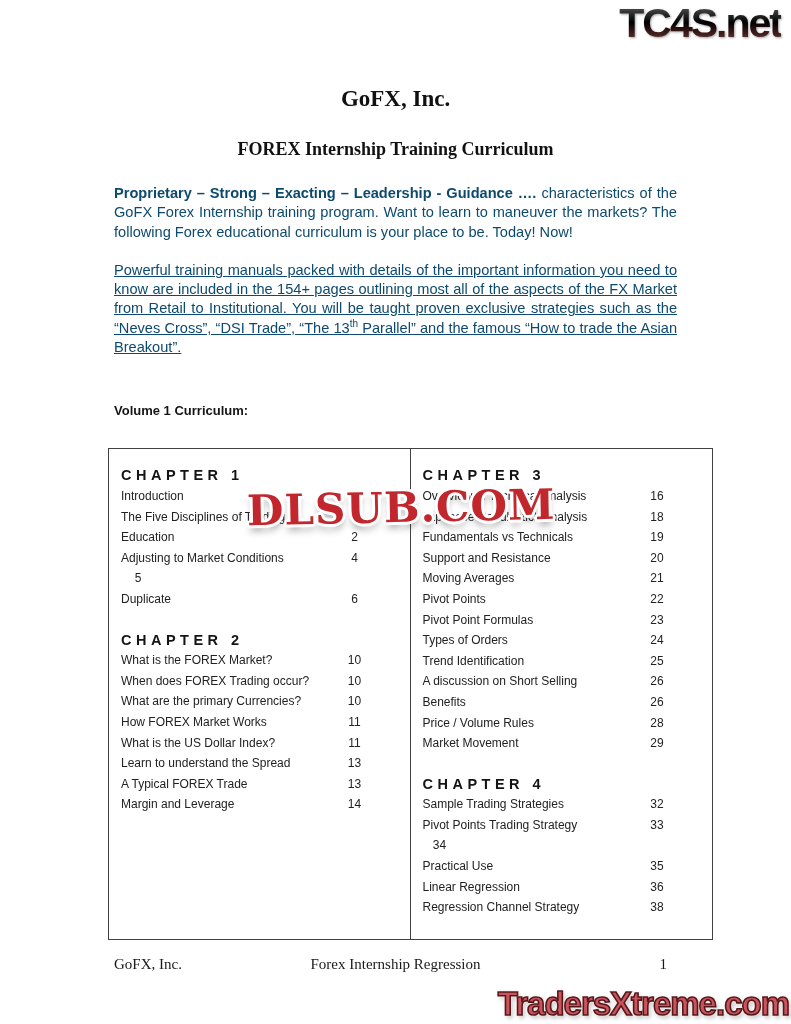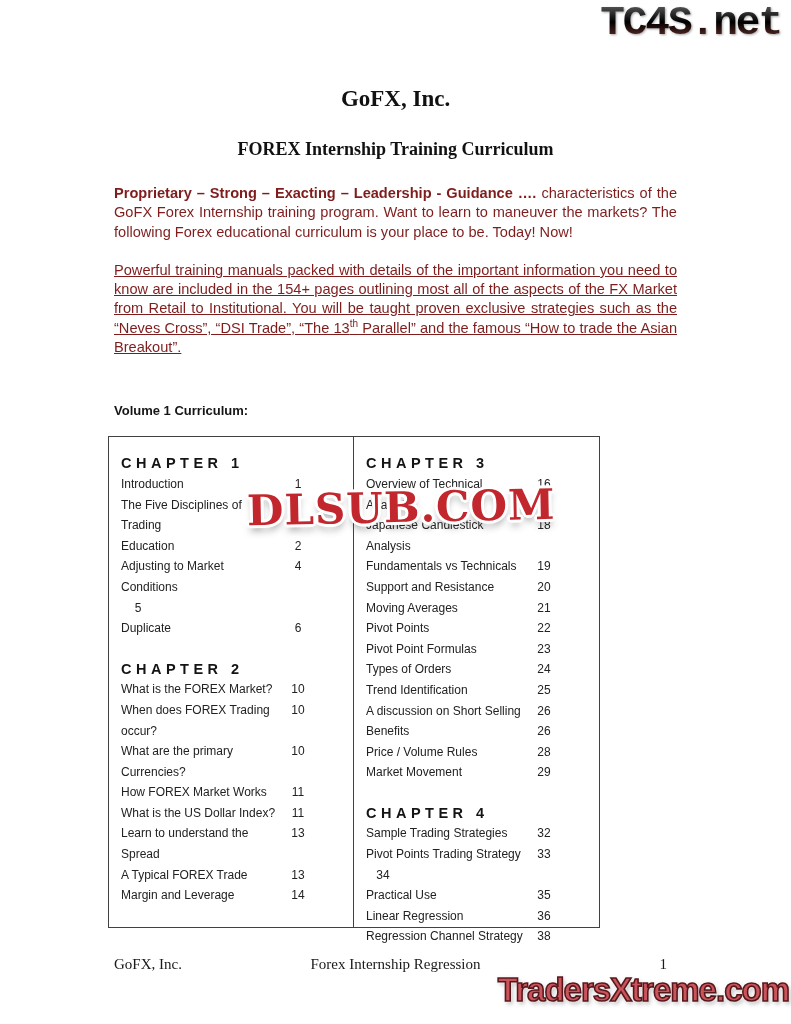--- a/index.html
+++ b/index.html
@@ -7,50 +7,50 @@
     position:relative;
     width:791px;height:1024px;
     background:#ffffff;
     overflow:hidden;
     font-family:"Liberation Sans",sans-serif;
     color:#1f1f1f;
   }
   
   .tc4s-logo{
     position:absolute;top:0px;right:10px;
-    font-family:Liberation Mono, monospace;
+    font-family:Liberation Sans, sans-serif;
     font-weight:bold;font-size:41px;letter-spacing:-2px;
     background:linear-gradient(180deg,#777 0%,#2a2a2a 30%,#000 48%,#1d0c0a 58%,#4a2420 75%,#9b6a5e 100%);
     -webkit-background-clip:text;background-clip:text;color:transparent;
     filter:drop-shadow(1px 1px 1px rgba(0,0,0,0.35));
   }
   
   .content{position:absolute;left:114px;top:0;width:563px;}
   .doc-company{
     margin:86px 0 0 0;text-align:center;
     font-family:"Liberation Serif",serif;font-weight:bold;font-size:23px;color:#111;
   }
   .doc-title{
     margin:27px 0 0 0;text-align:center;
     font-family:"Liberation Serif",serif;font-weight:bold;font-size:18px;color:#111;
   }
   .para{
     margin:24px 0 0 0;text-align:justify;
-    font-size:14.6px;line-height:19.3px;color:#7f1d1d;
+    font-size:14.6px;line-height:19.3px;color:#0c4a6e;
   }
   .para.second{margin-top:19px;text-decoration:underline;}
   .para b{font-weight:bold;}
   sup{font-size:10px;line-height:0;}
   .section-heading{
     margin:46px 0 0 0;font-weight:bold;font-size:13px;color:#151515;
   }
   
   .toc-box{
-    margin-top:18px;margin-left:-6px;
-    width:492px;height:492px;
+    margin-top:30px;margin-left:-6px;
+    width:605px;height:492px;
     border:1px solid #414141;
     display:flex;box-sizing:border-box;
   }
   .toc-col{
     width:50%;box-sizing:border-box;
     padding:16px 12px 0 12px;
   }
   .toc-col.left{border-right:1px solid #414141;}
   .toc-header{
     font-weight:bold;font-size:14.5px;letter-spacing:4.5px;
@@ -76,21 +76,21 @@
   .footer{
     position:absolute;left:114px;top:956px;width:563px;
     display:flex;align-items:baseline;
     font-family:"Liberation Serif",serif;font-size:15px;color:#1a1a1a;
   }
   .footer-left{width:180px;text-align:left;}
   .footer-center{flex:1;text-align:center;}
   .footer-right{width:180px;text-align:right;padding-right:10px;box-sizing:border-box;}
   
   .tx-logo{
-    position:absolute;right:2px;bottom:15px;
+    position:absolute;right:2px;bottom:1px;
     font-family:"Liberation Sans",sans-serif;
     font-weight:bold;font-size:33px;letter-spacing:-1px;
     color:#c9545b;
     -webkit-text-stroke:1.6px #56161a;
     text-shadow:0 0 3px #ffffff,0 0 5px #e8e8e8,2px 3px 4px rgba(120,120,120,0.55);
   }
 </style>
 </head>
 <body>
 

